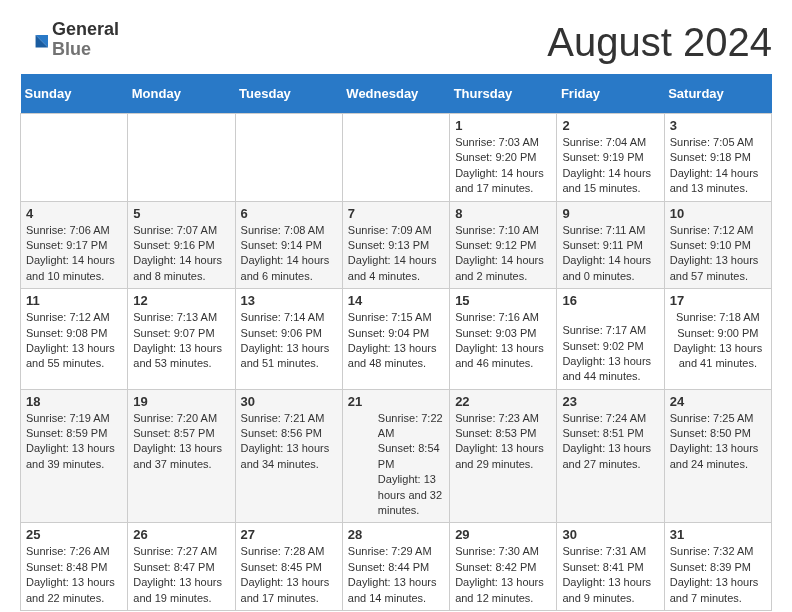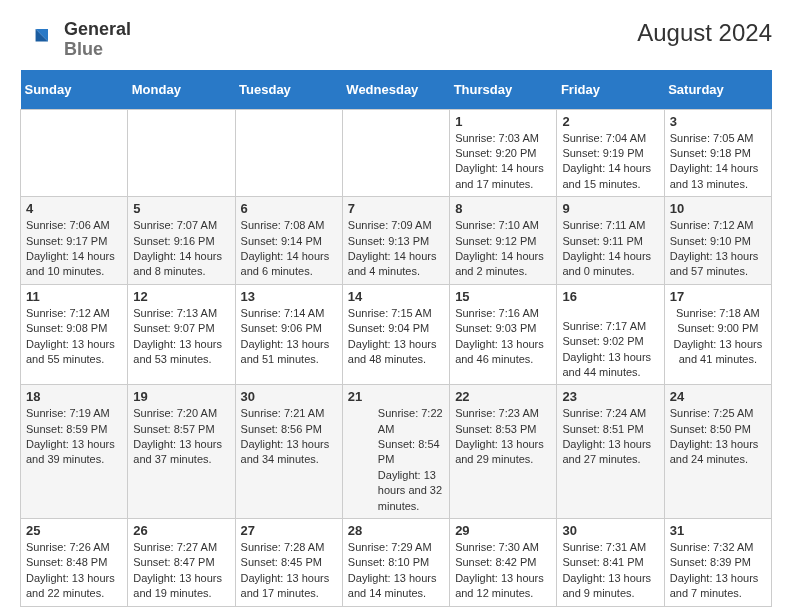--- a/index.html
+++ b/index.html
@@ -11,39 +11,39 @@
       padding: 20px;
     }
     .header {
       display: flex;
       justify-content: space-between;
       align-items: flex-start;
       margin-bottom: 10px;
     }
     .logo {
       display: flex;
-      align-items: center;
-      gap: 16px;
+      align-items: flex-end;
+      gap: 4px;
     }
     .logo-text {
       font-size: 18px;
       font-weight: bold;
       line-height: 1.1;
     }
     .logo-general { color: #333; }
     .logo-blue { color: #737373; }
     .logo-icon {
       width: 28px;
       height: 28px;
     }
     .title-block {
       text-align: right;
     }
     .month-year {
-      font-size: 24px;
+      font-size: 40px;
       font-weight: normal;
       color: #333;
       line-height: 1.1;
     }
     .location {
       font-size: 16px;
       color: #555;
     }
     table {
       width: 100%;
@@ -292,21 +292,21 @@
         </td>
         <td>
           <span class="day-num">27</span>
           <div class="day-info" style="white-space: pre-line;">Sunrise: 7:28 AM
 Sunset: 8:45 PM
 Daylight: 13 hours and 17 minutes.</div>
         </td>
         <td>
           <span class="day-num">28</span>
           <div class="day-info" style="white-space: pre-line;">Sunrise: 7:29 AM
-Sunset: 8:10 PM
+Sunset: 8:44 PM
 Daylight: 13 hours and 14 minutes.</div>
         </td>
         <td>
           <span class="day-num">29</span>
           <div class="day-info" style="white-space: pre-line;">Sunrise: 7:30 AM
 Sunset: 8:42 PM
 Daylight: 13 hours and 12 minutes.</div>
         </td>
         <td>
           <span class="day-num">30</span>

